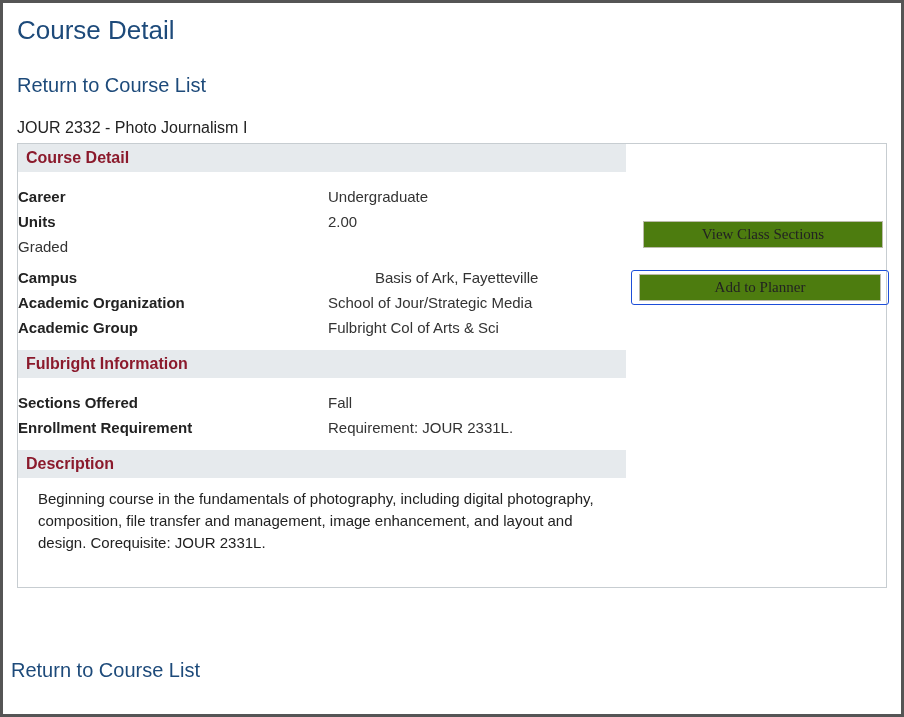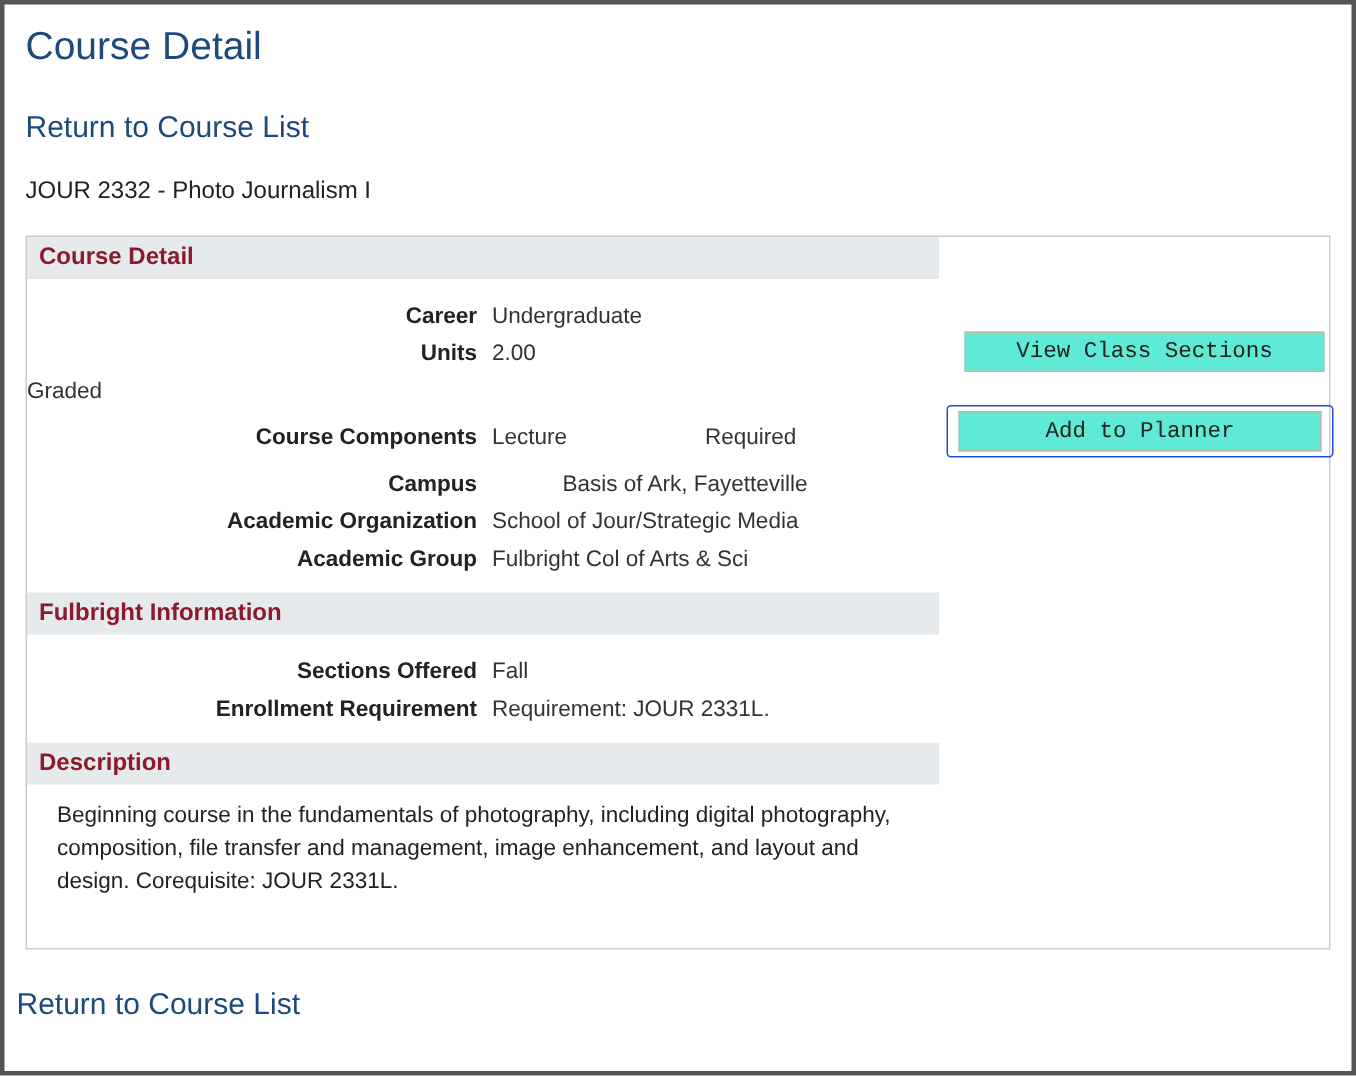--- a/index.html
+++ b/index.html
@@ -24,21 +24,21 @@
       color: #1d4a7a;
       font-size: 20px;
       text-decoration: none;
       cursor: pointer;
       display: inline-block;
       margin-bottom: 22px;
     }
     .course-code {
       font-size: 16px;
       color: #222;
-      margin-bottom: 20px;
+      margin-bottom: 6px;
     }
     .inner-box {
       border: 1px solid #c7cdd1;
       padding-bottom: 30px;
     }
     .section-header {
       background: #e6eaed;
       width: 608px;
       padding: 5px 8px;
       font-weight: bold;
@@ -49,21 +49,21 @@
       width: 608px;
       padding: 12px 0 10px 0;
     }
     .detail-row {
       display: flex;
       align-items: baseline;
       padding: 4px 0;
     }
     .detail-label {
       width: 310px;
-      text-align: right;
+      text-align: left;
       font-weight: bold;
       font-size: 15px;
       padding-right: 10px;
       color: #222;
     }
     .detail-value {
       font-size: 15px;
       color: #333;
       flex: 1;
     }
@@ -75,25 +75,25 @@
     }
     .action-buttons {
       position: absolute;
       top: 218px;
       left: 640px;
       width: 240px;
     }
     .action-btn {
       display: block;
       width: 100%;
-      background: #5eead4;
+      background: #4d7c0f;
       border: 1px solid #bba;
       padding: 4px 0;
       font-size: 15px;
-      font-family: Liberation Mono, monospace;
+      font-family: Liberation Serif, serif;
       cursor: pointer;
       margin-bottom: 22px;
       color: #222;
     }
     .highlight-wrap {
       border: 1px solid #1d4ed8;
       border-radius: 3px;
       padding: 3px 7px;
       margin-left: -12px;
       margin-right: -6px;
@@ -137,27 +137,20 @@
         <div class="detail-label">Career</div>
         <div class="detail-value">Undergraduate</div>
       </div>
       <div class="detail-row">
         <div class="detail-label">Units</div>
         <div class="detail-value">2.00</div>
       </div>
       <div class="detail-row">
         <div class="detail-value">Graded</div>
       </div>
-      <div class="detail-row components-row" style="margin-top:6px;">
-        <div class="detail-label">Course Components</div>
-        <div class="detail-value">
-          <span class="comp">Lecture</span>
-          <span>Required</span>
-        </div>
-      </div>
       <div class="detail-row" style="margin-top:6px;gap:47px;">
         <div class="detail-label">Campus</div>
         <div class="detail-value">Basis of Ark, Fayetteville</div>
       </div>
       <div class="detail-row">
         <div class="detail-label">Academic Organization</div>
         <div class="detail-value">School of Jour/Strategic Media</div>
       </div>
       <div class="detail-row">
         <div class="detail-label">Academic Group</div>

